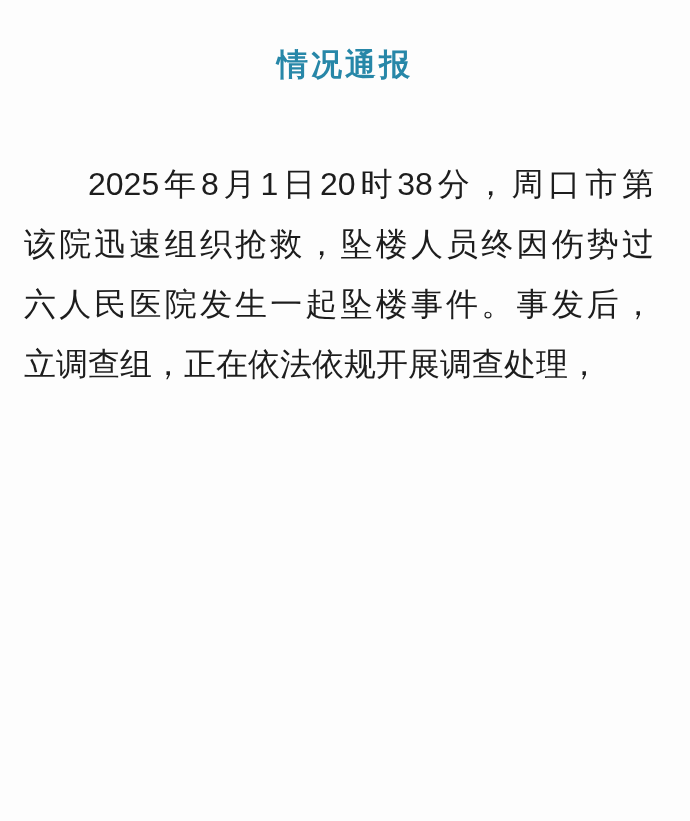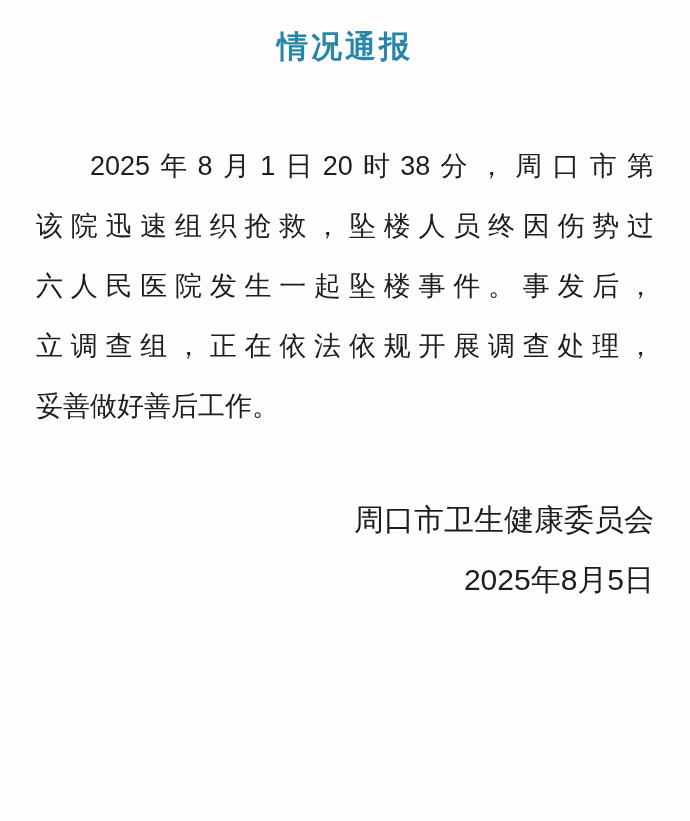--- a/index.html
+++ b/index.html
@@ -8,35 +8,35 @@
     background: #ffffff;
     font-family: "Liberation Sans", sans-serif;
   }
   .doc {
     position: relative;
     width: 690px;
     min-height: 821px;
     box-sizing: border-box;
     margin: 0 auto;
     background: #fdfdfd;
-    padding-top: 28px;
+    padding-top: 46px;
     overflow: hidden;
   }
   .title {
     margin: 0;
     height: 38px;
     line-height: 38px;
     text-align: center;
     font-size: 31px;
     font-weight: 700;
     letter-spacing: 3px;
   }
   .content {
-    margin: 70px 36px 0 36px;
-    font-size: 27px;
+    margin: 70px 36px 0 24px;
+    font-size: 32px;
     line-height: 60px;
     font-weight: 400;
   }
   .content .line {
     height: 60px;
     text-align: justify;
     text-align-last: justify;
     white-space: nowrap;
   }
   .content .line:first-child {
@@ -60,20 +60,15 @@
 <body>
 
 <div class="doc" style="background: rgb(253, 253, 253);">
   <h1 class="title" style="color: rgb(39, 135, 168);">情况通报</h1>
 
   <div class="content" style="color: rgb(29, 29, 29);">
       <div class="line">2025年8月1日20时38分，周口市第</div>
       <div class="line">该院迅速组织抢救，坠楼人员终因伤势过</div>
       <div class="line">六人民医院发生一起坠楼事件。事发后，</div>
       <div class="line">立调查组，正在依法依规开展调查处理，</div>
-      <div class="line">妥善做好善后工作。</div>
     </div>
 
-  <div class="signature" style="color: rgb(29, 29, 29);">
-    <div>周口市卫生健康委员会</div>
-    <div>2025年8月5日</div>
-  </div>
 </div>
 
 </body></html>

